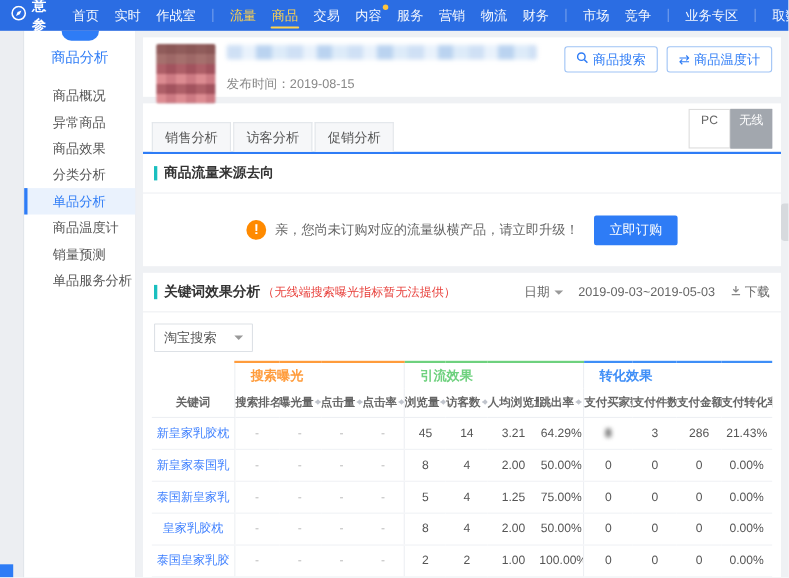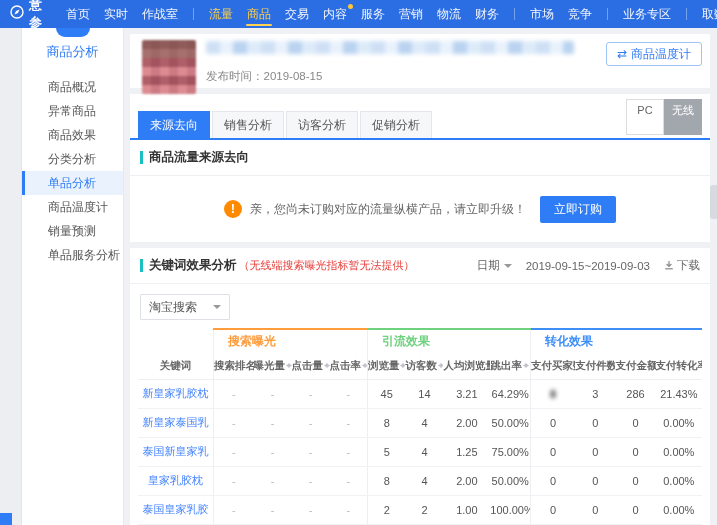--- a/index.html
+++ b/index.html
@@ -166,30 +166,38 @@
     <main class="main">
 
       <section class="card product-card">
         <div class="thumb"></div>
         <div class="p-main">
           <div class="title-blur"></div>
           <div class="publish">发布时间：2019-08-15</div>
         </div>
         <div class="p-buttons">
           <button class="ghost-btn">
+            <span>
+              <svg width="11" height="11" viewBox="0 0 11 11">
+                <circle cx="4.5" cy="4.5" r="3.4" fill="none" stroke="#2E7CF6" stroke-width="1.3"></circle>
+                <line x1="7.2" y1="7.2" x2="10" y2="10" stroke="#2E7CF6" stroke-width="1.3"></line>
+              </svg>
+            </span>
+            <span>商品搜索</span>
+          </button>
+          <button class="ghost-btn">
             <span class="exch">⇄</span>
             <span>商品温度计</span>
           </button>
         </div>
       </section>
 
       <section class="card tabs-card">
         <div class="tabs-row">
           <div id="tabs" style="display:flex">
-              <div class="tab active">来源去向</div>
               <div class="tab">销售分析</div>
               <div class="tab">访客分析</div>
               <div class="tab">促销分析</div>
             </div>
           <div class="toggle">
             <span class="opt" id="opt-pc">PC</span>
             <span class="opt on" id="opt-wireless">无线</span>
           </div>
         </div>
         <div class="blue-line"></div>
@@ -209,21 +217,21 @@
       <section class="card keyword-card">
         <div class="section-head">
           <span class="tealbar"></span>
           <span class="section-title">关键词效果分析</span>
           <span class="title-note">（无线端搜索曝光指标暂无法提供）</span>
           <div class="kw-right">
             <span class="date-label">
               <span>日期</span>
               <i class="caret-down"></i>
             </span>
-            <span>2019-09-15~2019-09-03</span>
+            <span>2019-09-03~2019-05-03</span>
             <span class="download">
               <span>
                 <svg width="10" height="10" viewBox="0 0 10 10">
                   <path d="M5 1v5M2.6 4 5 6.4 7.4 4" fill="none" stroke="#888" stroke-width="1.2"></path>
                   <line x1="1.2" y1="8.8" x2="8.8" y2="8.8" stroke="#888" stroke-width="1.2"></line>
                 </svg>
               </span>
               <span>下载</span>
             </span>
           </div>

